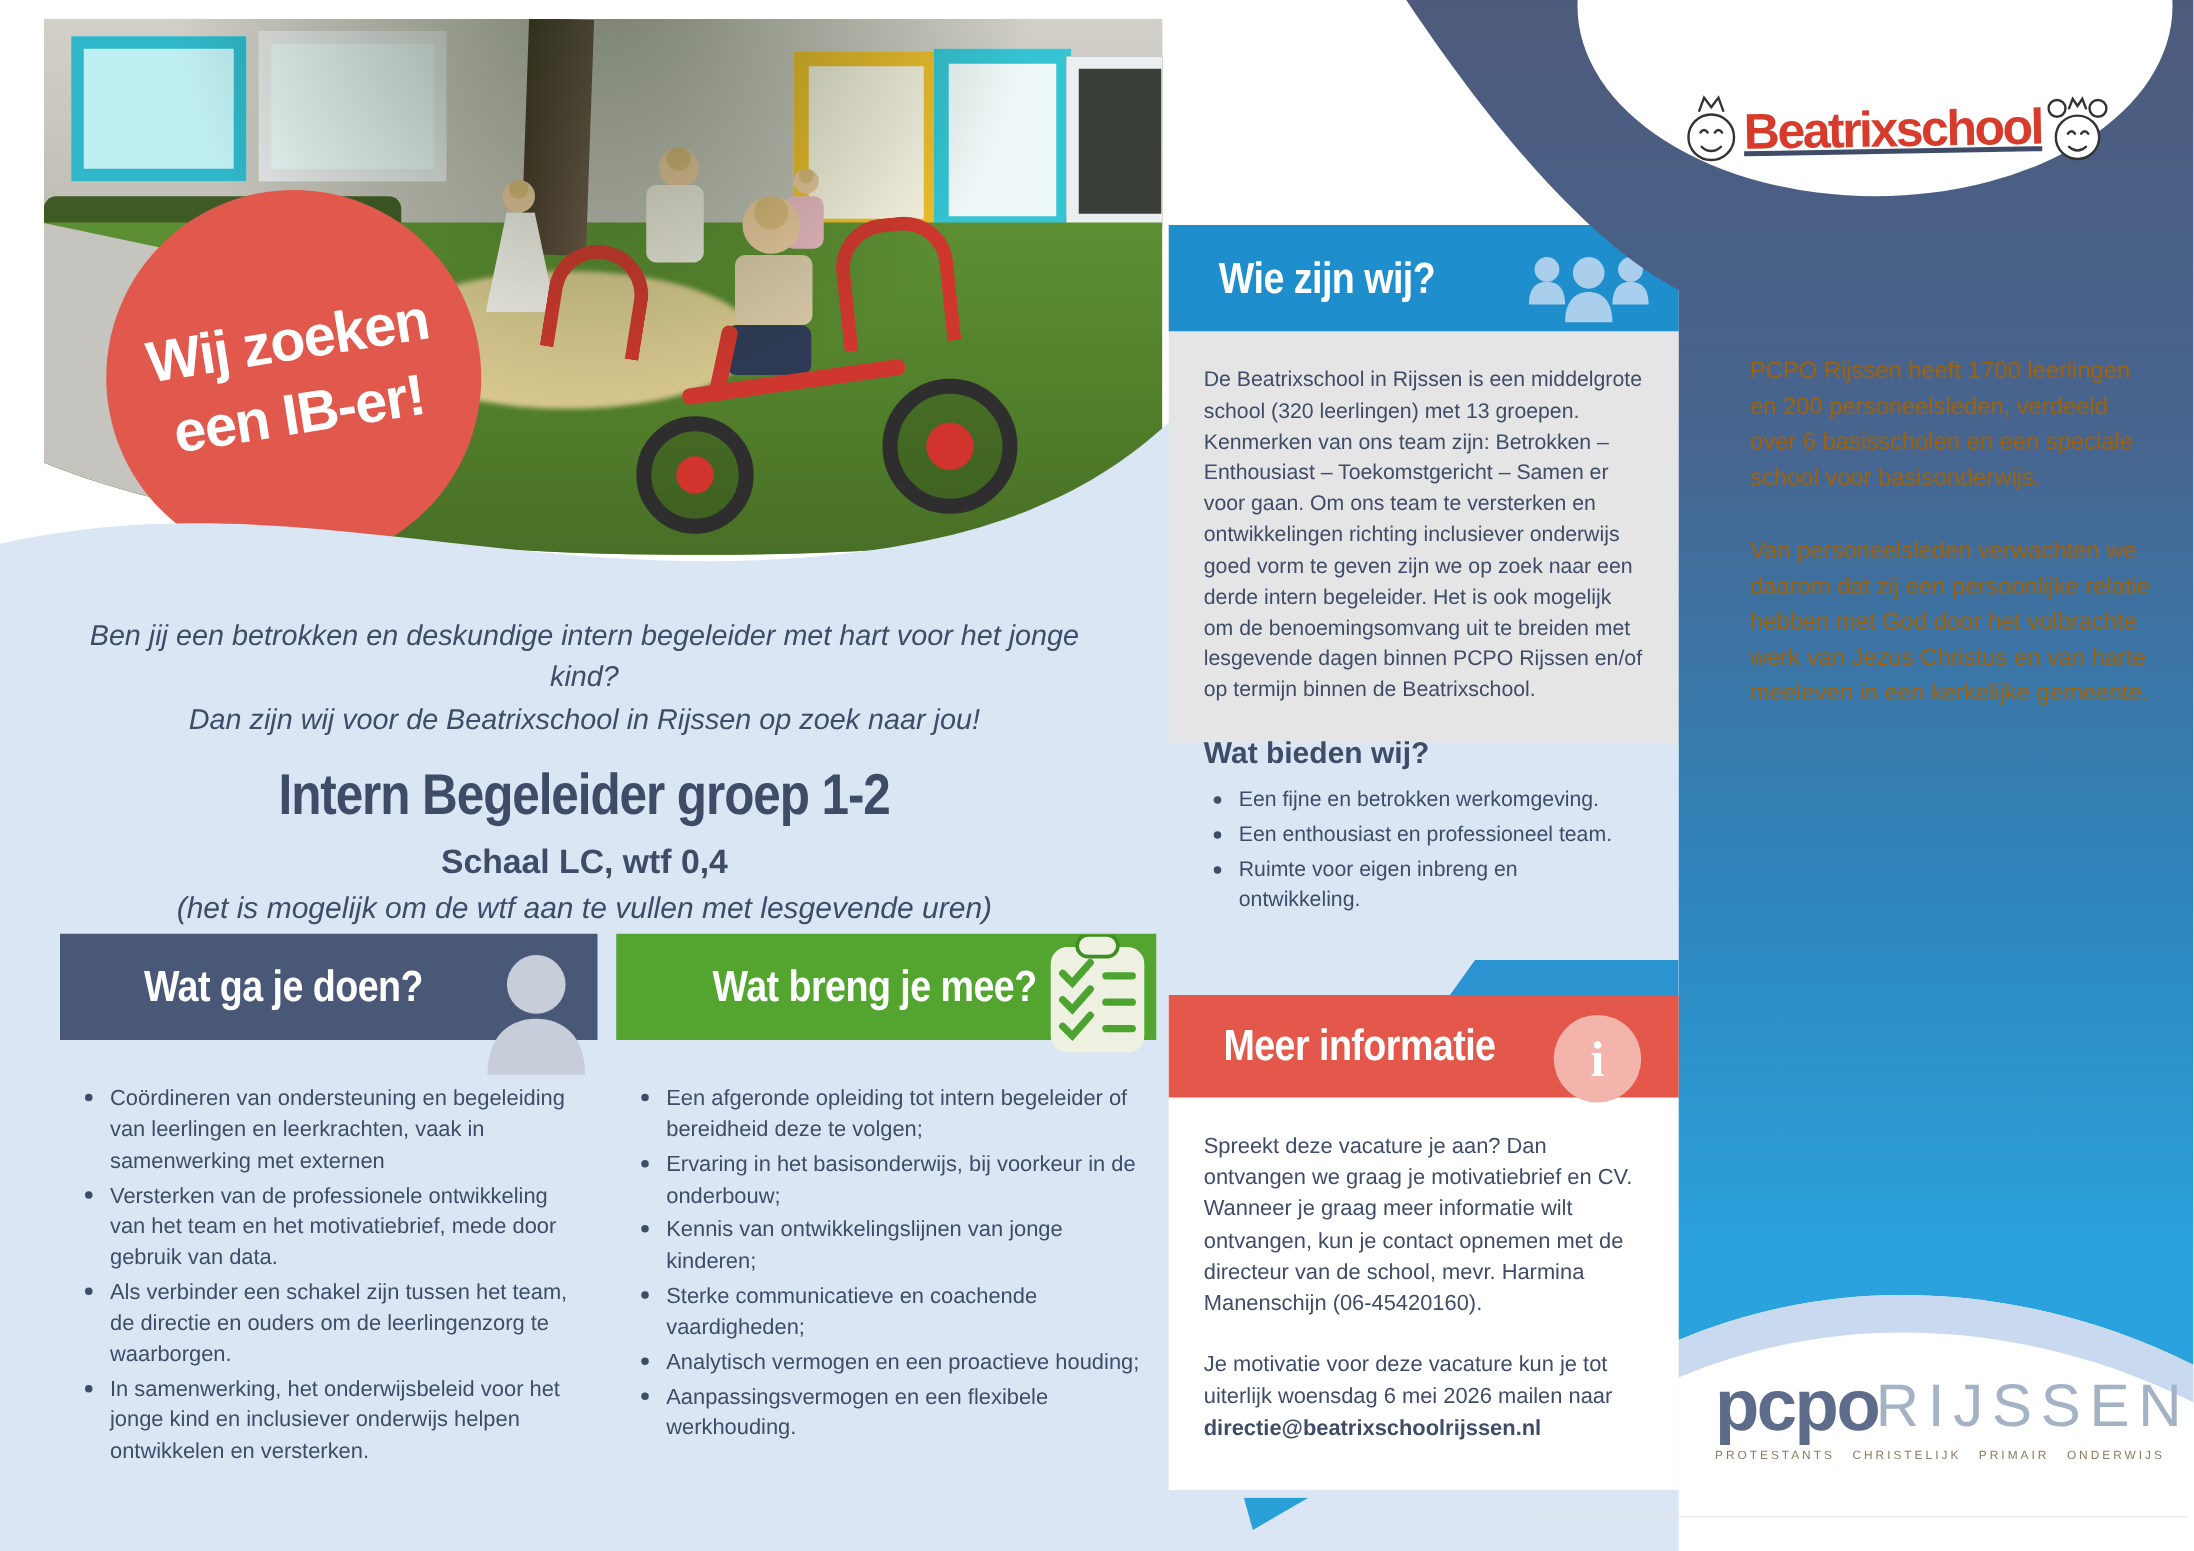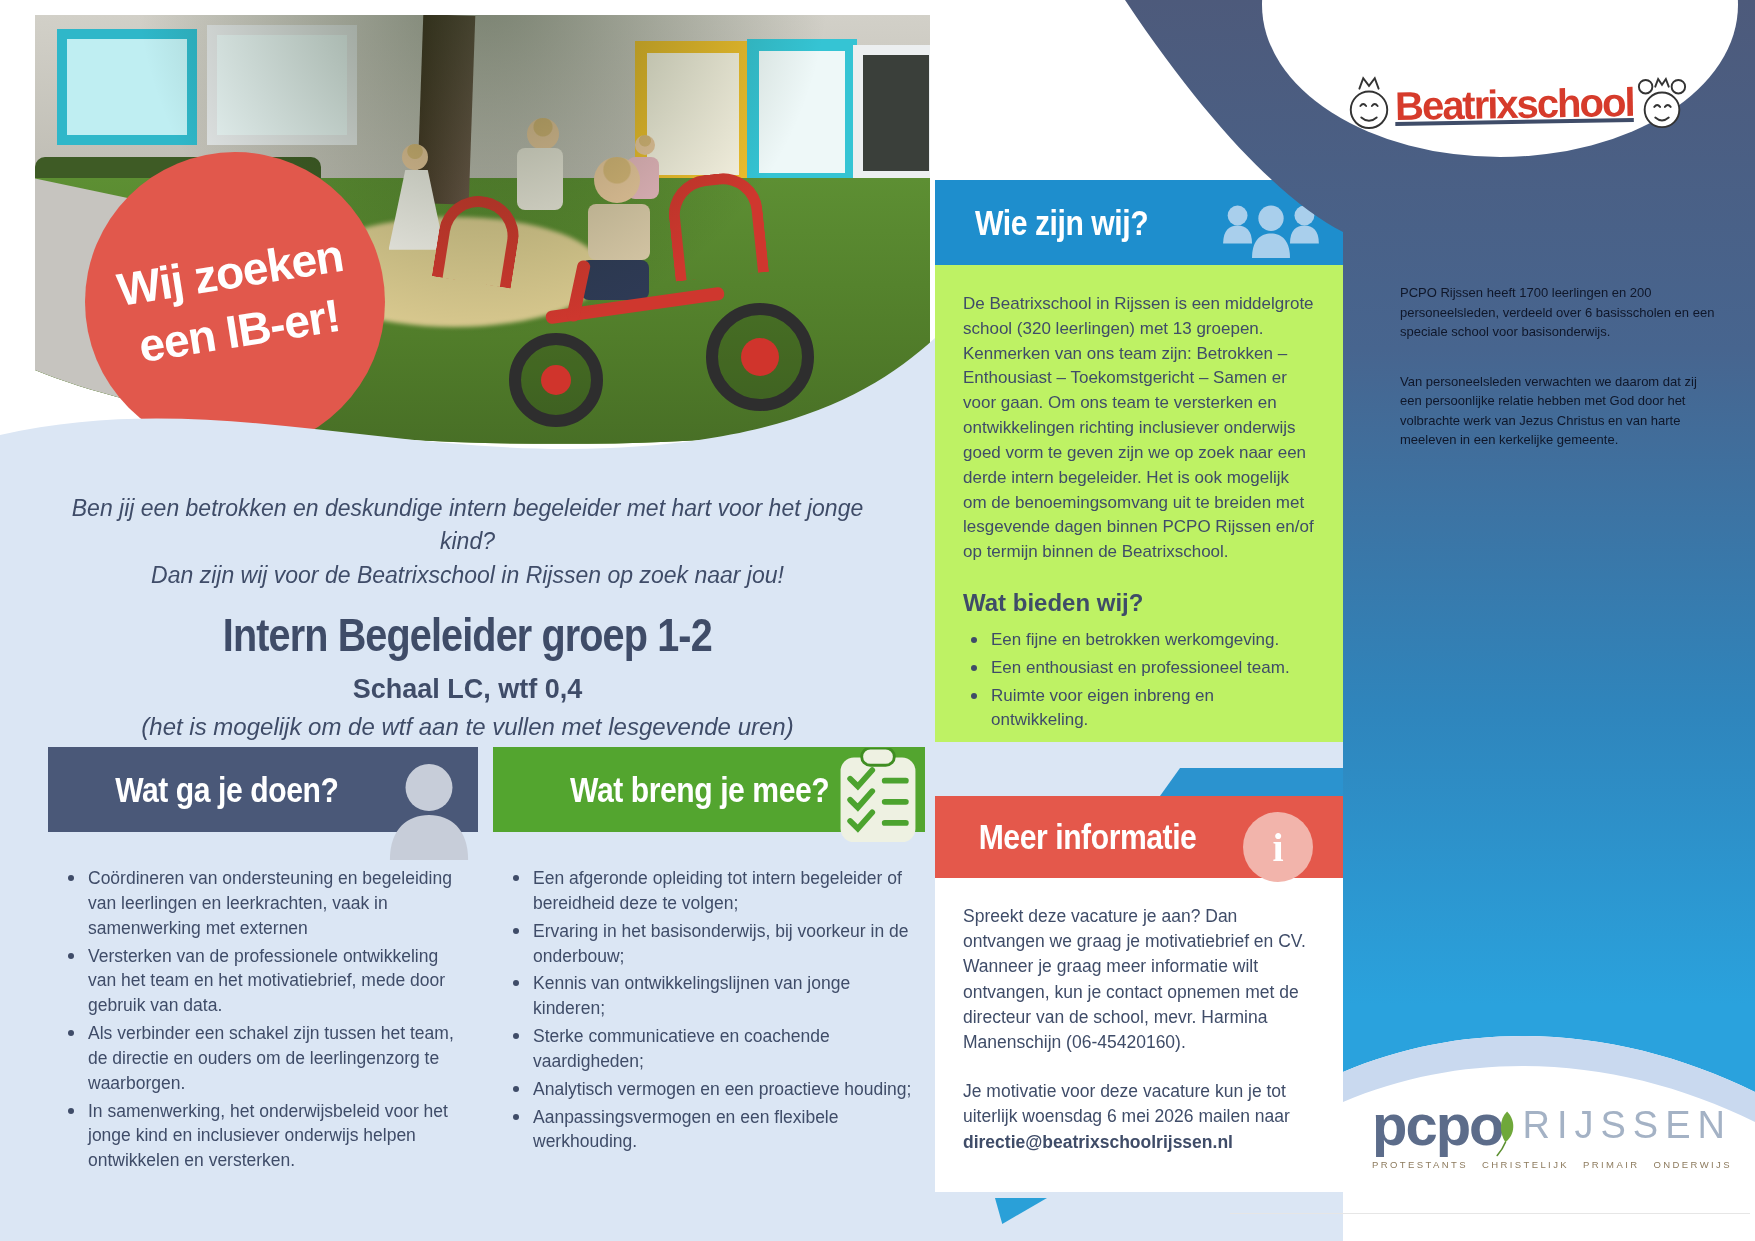--- a/index.html
+++ b/index.html
@@ -44,21 +44,21 @@
   
   #intro{left:60px;top:492px;width:815px;text-align:center;}
   .intro-line{font-style:italic;font-size:23px;line-height:1.45;}
   #job-title{font-size:46px;font-weight:bold;letter-spacing:-1px;margin-top:16px;}
   #job-sub{font-size:27px;font-weight:bold;margin-top:12px;}
   #job-note{font-style:italic;font-size:24px;margin-top:8px;}
   .cond{display:inline-block;transform:scaleX(.86);transform-origin:50% 50%;white-space:nowrap;}
 
   
   .hdr-title{color:#fff;font-size:35px;font-weight:bold;letter-spacing:-.5px;}
-  #who-card{left:935px;top:180px;width:408px;height:562px;background:#bef264;}
+  #who-card{left:935px;top:180px;width:408px;height:414px;background:#e5e5e5;}
   #who-header{position:absolute;left:0;top:0;width:100%;height:85px;background:#1e8ecd;
               display:flex;align-items:center;padding-left:26px;box-sizing:border-box;}
   #who-body{position:absolute;left:28px;top:112px;width:352px;font-size:17px;line-height:1.46;}
   .offer-head{font-weight:bold;font-size:24px;margin-top:20px;}
   ul.dots{list-style:none;margin:8px 0 0 0;padding:0;}
   ul.dots li{position:relative;padding-left:28px;margin-bottom:3px;}
   ul.dots li::before{content:"";position:absolute;left:8px;top:9px;width:6px;height:6px;
                      border-radius:50%;background:#3f4c68;}
   #tasks-header{left:48px;top:747px;width:430px;height:85px;background:#4a5878;
                 display:flex;align-items:center;padding-left:49px;box-sizing:border-box;}
@@ -82,28 +82,28 @@
   .bold{font-weight:bold;}
 
   #accent-tri{left:995px;top:1198px;width:52px;height:26px;background:#2aa0d8;
               clip-path:polygon(0 0,100% 0,14% 100%);}
 
   
   #sidebar-svg{left:1100px;top:0;width:655px;height:1241px;}
   #sidebar-logo{left:1345px;top:52px;width:345px;height:105px;display:flex;align-items:center;text-decoration:underline;}
   #logo-text{color:#d63b2b;font-size:40px;font-weight:bold;letter-spacing:-2px;
              transform:rotate(-1deg);margin:0 2px;}
-  #sidebar-text{left:1400px;top:283px;width:322px;color:#0f172a;font-size:13px;line-height:1.5;}
+  #sidebar-text{left:1400px;top:283px;width:322px;color:#a16207;font-size:19px;line-height:1.5;}
   #sidebar-text p{margin:0 0 30px 0;}
 
   
   #pcpo{left:1372px;top:1095px;width:360px;}
   #pcpo-row{display:flex;align-items:center;}
   #pcpo-name{font-size:58px;font-weight:bold;color:#5c6c8a;letter-spacing:-2px;line-height:1;}
-  #pcpo-region{font-size:38px;color:#a4b2c5;letter-spacing:7px;margin-left:6px;font-weight:400;}
+  #pcpo-region{font-size:48px;color:#a4b2c5;letter-spacing:7px;margin-left:6px;font-weight:400;}
   #pcpo-tag{margin-top:4px;font-size:9.5px;letter-spacing:2.4px;word-spacing:9px;color:#8d7b5e;}
   #footer-rule{left:1230px;top:1213px;width:520px;height:1px;background:#e6e6e6;}
 </style>
 </head>
 <body>
 
 <div id="page">
 
   <div id="photo" class="abs">
     <div class="ph-building"></div>

